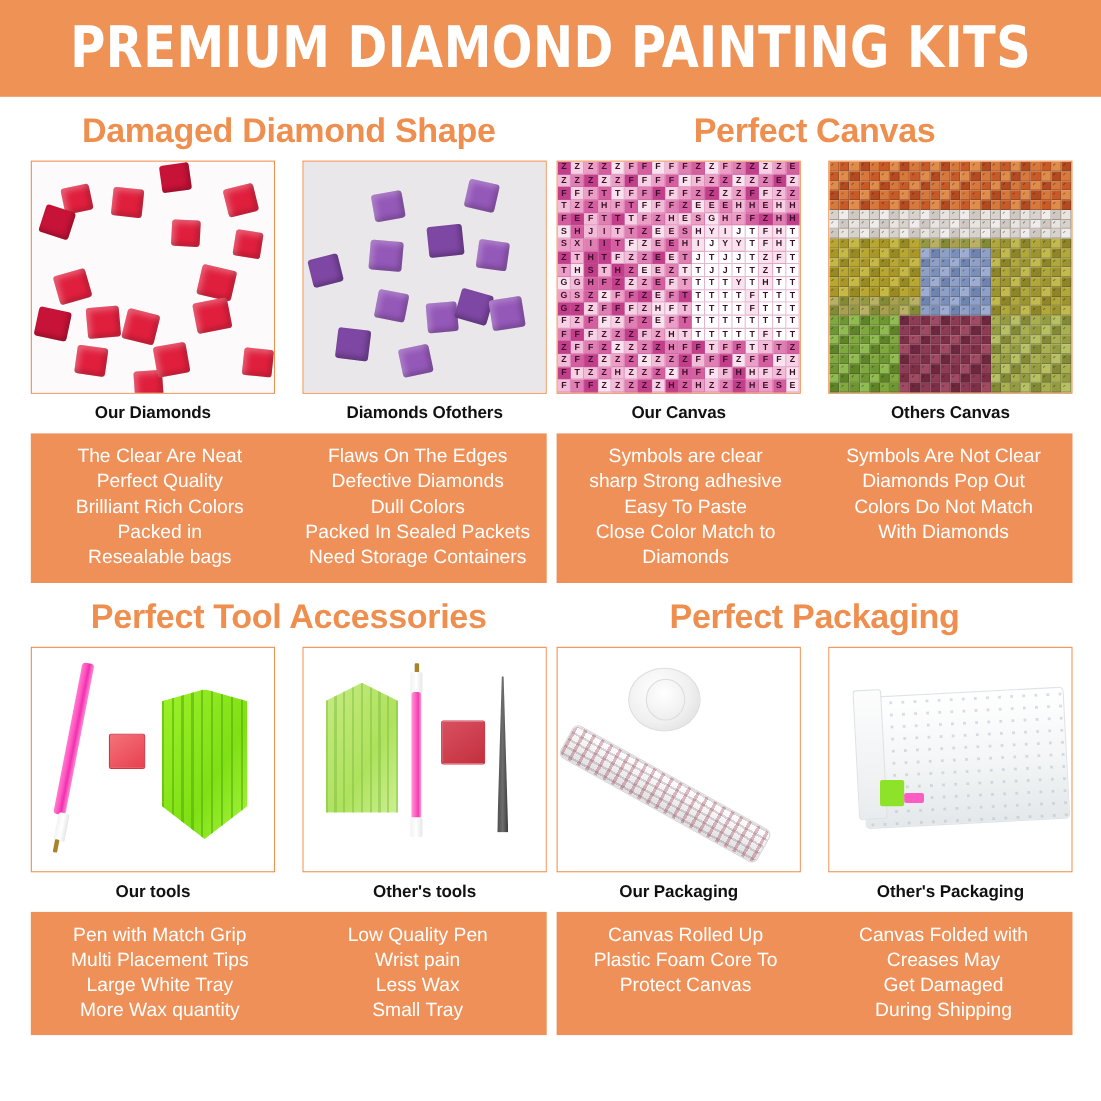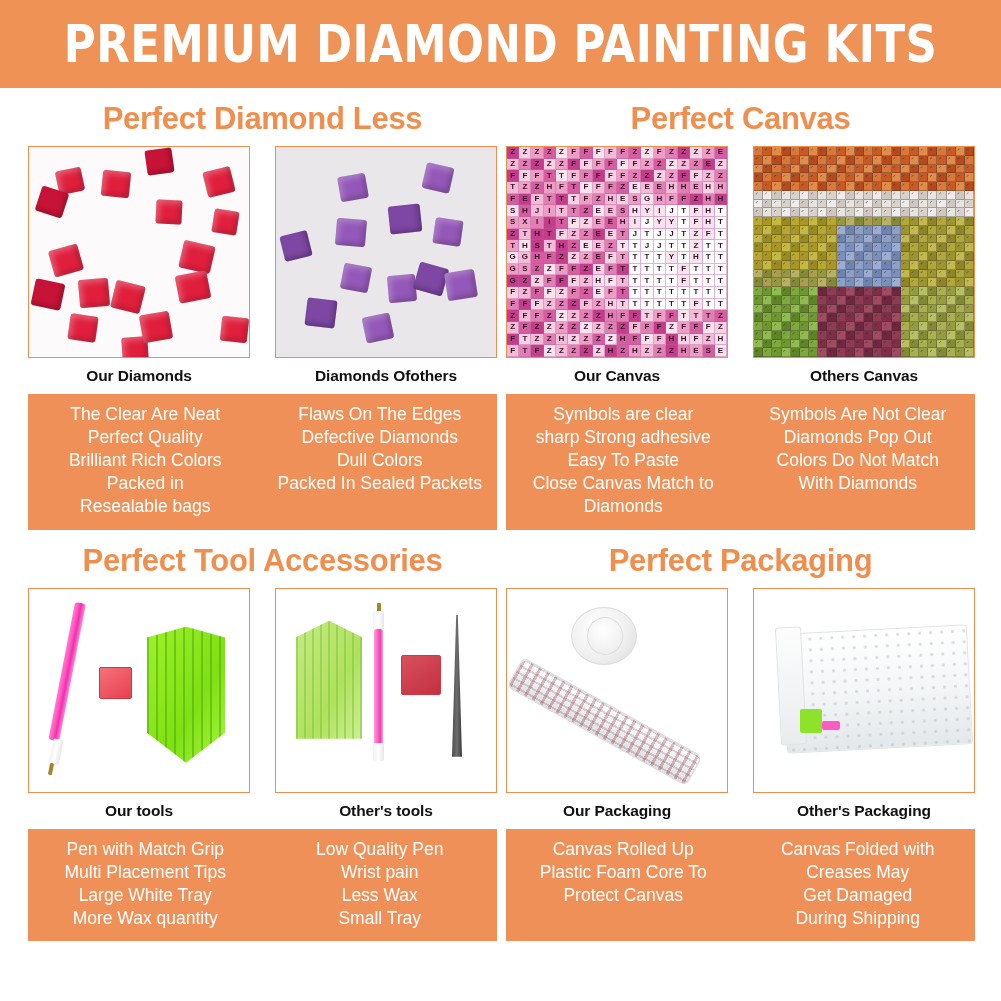--- a/index.html
+++ b/index.html
@@ -217,21 +217,21 @@
 
 <div id="page">
 
   <div class="banner">
     <div class="banner-title">PREMIUM DIAMOND PAINTING KITS</div>
   </div>
 
   <div class="grid">
 
     <div class="quad left">
-      <div class="sec-title">Perfect Diamond Less</div>
+      <div class="sec-title">Damaged Diamond Shape</div>
       <div class="pair">
         <div class="cell">
           <div class="photo">
             <div class="dia-scene red">
               <div class="sq red" style="left:28px;  top:22px;  width:26px; height:24px; transform:rotate(-12deg);"></div>
               <div class="sq red2" style="left:9px;   top:42px;  width:28px; height:26px; transform:rotate(18deg);"></div>
               <div class="sq red" style="left:73px;  top:24px;  width:28px; height:26px; transform:rotate(6deg);"></div>
               <div class="sq red2" style="left:117px; top:2px;   width:27px; height:25px; transform:rotate(-8deg);"></div>
               <div class="sq red" style="left:127px; top:53px;  width:26px; height:24px; transform:rotate(3deg);"></div>
               <div class="sq red" style="left:176px; top:22px;  width:28px; height:26px; transform:rotate(-14deg);"></div>
@@ -276,20 +276,21 @@
           <span class="ln">Perfect Quality</span>
           <span class="ln">Brilliant Rich Colors</span>
           <span class="ln">Packed in</span>
           <span class="ln">Resealable bags</span>
         </div>
         <div class="tb-col">
           <span class="ln">Flaws On The Edges</span>
           <span class="ln">Defective Diamonds</span>
           <span class="ln">Dull Colors</span>
           <span class="ln">Packed In Sealed Packets</span>
+          <span class="ln">Need Storage Containers</span>
         </div>
       </div>
     </div>
 
     <div class="quad right">
       <div class="sec-title">Perfect Canvas</div>
       <div class="pair">
         <div class="cell">
           <div class="photo">
             <div class="canvasgrid cg-our" id="our-canvas-grid" style="grid-template-columns: repeat(18, 1fr); grid-template-rows: repeat(18, 1fr);">
@@ -1205,21 +1206,21 @@
             </div>
           </div>
           <div class="caption">Others Canvas</div>
         </div>
       </div>
       <div class="textbox">
         <div class="tb-col">
           <span class="ln">Symbols are clear</span>
           <span class="ln">sharp Strong adhesive</span>
           <span class="ln">Easy To Paste</span>
-          <span class="ln">Close Canvas Match to</span>
+          <span class="ln">Close Color Match to</span>
           <span class="ln">Diamonds</span>
         </div>
         <div class="tb-col">
           <span class="ln">Symbols Are Not Clear</span>
           <span class="ln">Diamonds Pop Out</span>
           <span class="ln">Colors Do Not Match</span>
           <span class="ln">With Diamonds</span>
         </div>
       </div>
     </div>

